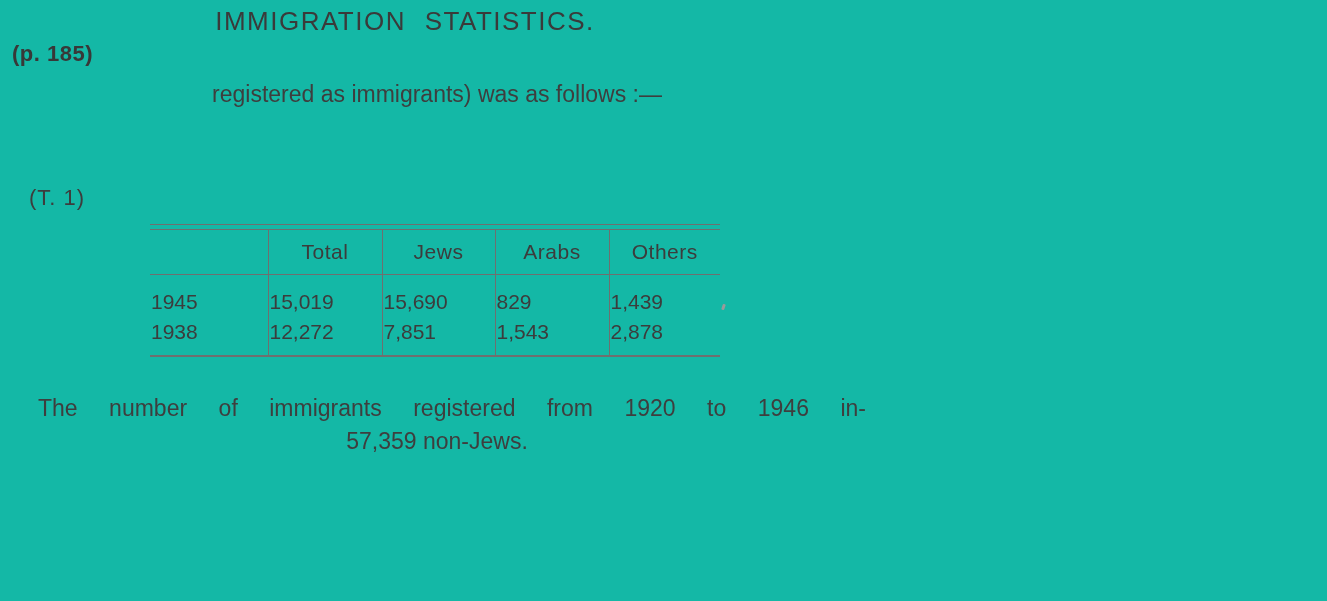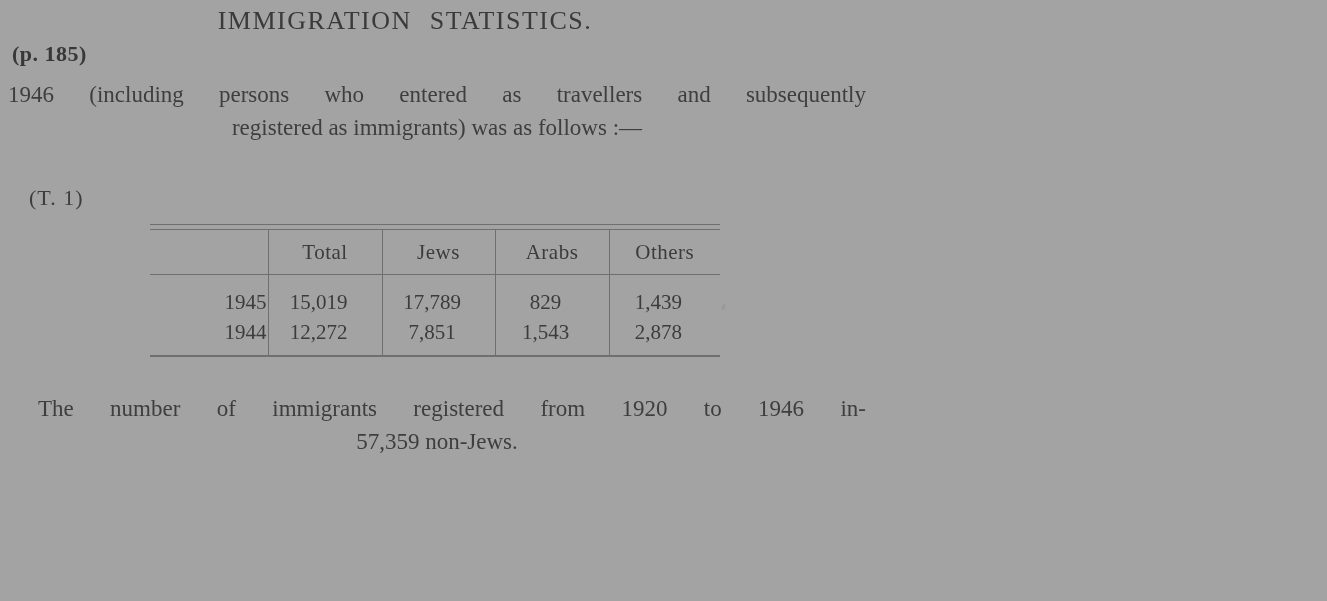--- a/index.html
+++ b/index.html
@@ -4,22 +4,22 @@
 <style>
   html, body {
     margin: 0;
     padding: 0;
     background: #ffffff;
   }
   .page {
     position: relative;
     width: 1327px;
     height: 601px;
-    background: #a3a3a3;
-    font-family: Liberation Serif, serif;
+    background: #14b8a6;
+    font-family: Liberation Sans, sans-serif;
     color: #3d3d3d;
     overflow: hidden;
   }
   .doc-title {
     position: absolute;
     top: 6px;
     left: 0;
     width: 810px;
     text-align: center;
     font-size: 26px;
@@ -97,22 +97,22 @@
   table.stats th + th,
   table.stats td + td {
     border-left: 1px solid #6f6f6f;
   }
   table.stats td {
     height: 28px;
     vertical-align: middle;
   }
   table.stats tr.r0 td { padding-top: 13px; }
   table.stats tr.r1 td { padding-bottom: 9px; border-bottom: 2px solid #6f6f6f; }
-  table.stats td.year { text-align: right; }
-  table.stats td.num  { text-align: center; padding-right: 14px; }
+  table.stats td.year { text-align: left; }
+  table.stats td.num  { text-align: left; padding-right: 14px; }
   .speck {
     position: absolute;
     left: 722px;
     top: 304px;
     width: 3px;
     height: 6px;
     background: #9a9a9a;
     border-radius: 1px;
     transform: rotate(18deg);
   }
@@ -120,21 +120,20 @@
 </head>
 <body>
 
 <div class="page">
 
   <div class="doc-title">IMMIGRATION STATISTICS.</div>
 
   <div class="page-ref">(p. 185)</div>
 
   <div class="paragraph paragraph-1">
-    <div class="pline justified">1946 (including persons who entered as travellers and subsequently</div>
     <div class="pline">registered as immigrants) was as follows :—</div>
   </div>
 
   <div class="table-ref">(T. 1)</div>
 
   <div class="table-wrap">
     <div class="rule-double"></div>
     <table class="stats">
       <colgroup>
         <col class="c0">
@@ -149,26 +148,26 @@
           <th>Total</th>
           <th>Jews</th>
           <th>Arabs</th>
           <th>Others</th>
         </tr>
       </thead>
       <tbody>
         <tr class="r0">
           <td class="year">1945</td>
           <td class="num">15,019</td>
-          <td class="num">17,789</td>
+          <td class="num">15,690</td>
           <td class="num">829</td>
           <td class="num">1,439</td>
         </tr>
         <tr class="r1">
-          <td class="year">1944</td>
+          <td class="year">1938</td>
           <td class="num">12,272</td>
           <td class="num">7,851</td>
           <td class="num">1,543</td>
           <td class="num">2,878</td>
         </tr>
       </tbody>
     </table>
   </div>
 
   <div class="speck"></div>

